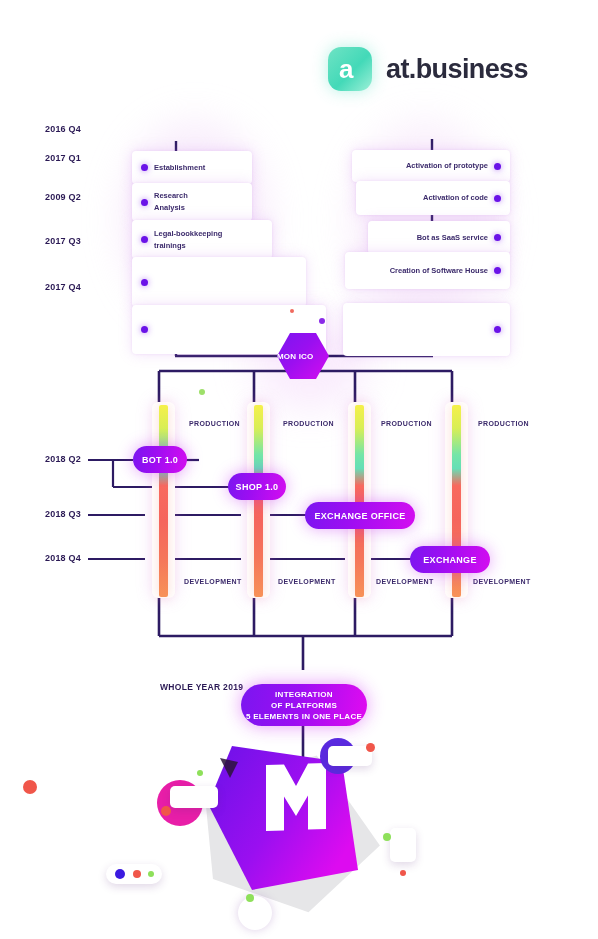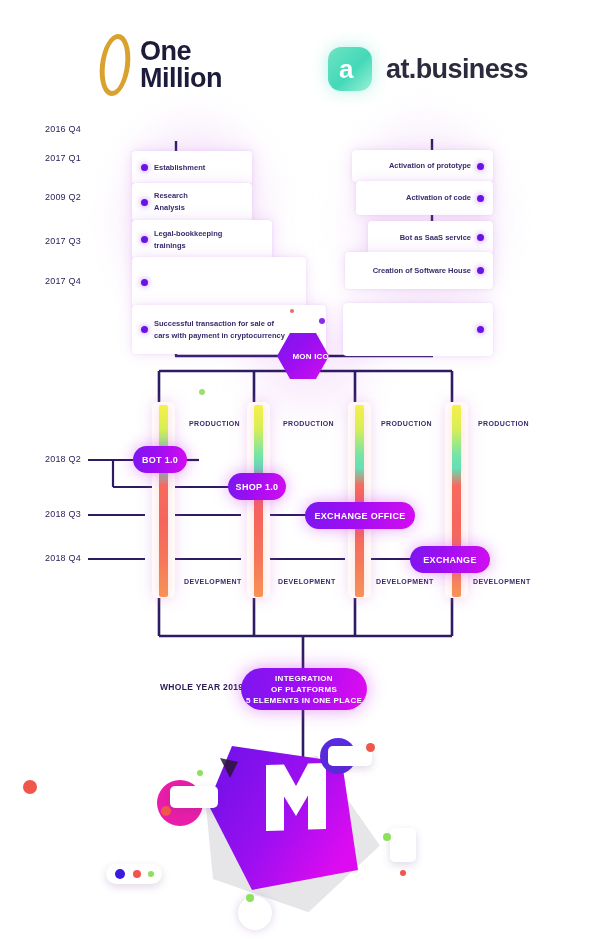--- a/index.html
+++ b/index.html
@@ -31,36 +31,36 @@
 
   
   #lines{position:absolute;left:0;top:0;width:598px;height:939px;}
 
   
   .card{position:absolute;background:#fff;border-radius:4px;
         box-shadow:0 0 14px rgba(198,120,230,.22), 0 0 3px rgba(198,120,230,.18);
         font-size:7.5px;line-height:12px;color:#3b2a6b;font-weight:bold;
         display:flex;align-items:center;margin-top:31px;}
   .card.left{padding:6px 10px 6px 22px;}
-  .card.right{padding:6px 22px 6px 1px;justify-content:flex-end;text-align:right;}
+  .card.right{padding:6px 22px 6px 18px;justify-content:flex-end;text-align:right;}
   .card .dot{position:absolute;width:7px;height:7px;border-radius:50%;
         background:#6a12e8;box-shadow:0 0 6px rgba(130,40,235,.6);}
   .card.left .dot{left:9px;}
   .card.right .dot{right:9px;}
   .card .txt{white-space:pre-line;}
 
   
-  .qlabel{position:absolute;font-size:9px;font-weight:normal;color:#2b1a55;
+  .qlabel{position:absolute;font-size:9px;font-weight:bold;color:#2b1a55;
           letter-spacing:.2px;white-space:nowrap;}
 
   
   #mon-ico{position:absolute;left:277px;top:333px;width:52px;height:46px;
       background:linear-gradient(135deg,#7b16f0 0%,#9a0ff0 45%,#d40df0 100%);
       clip-path:polygon(25% 0%,75% 0%,100% 50%,75% 100%,25% 100%,0% 50%);
-      display:flex;align-items:center;justify-content:flex-end;
+      display:flex;align-items:center;justify-content:flex-start;
       box-shadow:0 0 18px rgba(190,30,240,.45);}
   #mon-ico span{color:#fff;font-size:8px;font-weight:bold;letter-spacing:.2px;}
 
   
   .pbar{position:absolute;width:9px;border-radius:2px;
      background:linear-gradient(180deg,#f5f04a 0%,#d9ee55 12%,#74e5a8 26%,#65dfb6 33%,
                 #f86a5e 42%,#f5655c 60%,#f5765a 80%,#f79258 100%);
      box-shadow:0 0 12px rgba(245,120,90,.28);}
   .pbar-glow{position:absolute;width:23px;border-radius:6px;background:#fff;
      box-shadow:0 0 16px rgba(212,120,230,.25);}
@@ -68,21 +68,21 @@
   
   .pill{position:absolute;height:27px;border-radius:14px;
       background:linear-gradient(100deg,#7b16f0 0%,#9c0ef2 40%,#d40df0 100%);
       display:flex;align-items:center;justify-content:center;
       color:#fff;font-size:9px;font-weight:bold;letter-spacing:.3px;
       box-shadow:0 0 16px rgba(190,30,240,.4);white-space:nowrap;}
 
   .phase{position:absolute;font-size:7px;font-weight:bold;color:#3b2a6b;letter-spacing:.4px;}
 
   
-  #integration{position:absolute;left:241px;top:668px;width:126px;height:42px;
+  #integration{position:absolute;left:241px;top:684px;width:126px;height:42px;
       border-radius:21px;
       background:linear-gradient(100deg,#7b16f0 0%,#9c0ef2 45%,#e10bf0 100%);
       display:flex;align-items:center;justify-content:center;text-align:center;
       color:#fff;font-size:8px;font-weight:bold;line-height:11px;letter-spacing:.3px;
       box-shadow:0 0 18px rgba(200,30,240,.45);}
   #whole-year{position:absolute;left:160px;top:682px;font-size:8.5px;font-weight:bold;
       color:#2b1a55;letter-spacing:.3px;}
 
   
   #illus{position:absolute;left:60px;top:718px;width:480px;height:200px;}
@@ -93,27 +93,20 @@
 </head>
 <body>
 
 <div class="stage">
 
   <div class="glow" style="left:120px;top:120px;width:150px;height:200px;background:rgba(236,200,245,.30)"></div>
   <div class="glow" style="left:350px;top:120px;width:150px;height:200px;background:rgba(236,200,245,.28)"></div>
   <div class="glow" style="left:250px;top:320px;width:120px;height:90px;background:rgba(238,196,248,.30)"></div>
 
   <div id="logo-row">
-    <div id="onemillion">
-      <div id="om-mark"></div>
-      <div id="om-text">
-        <div>One</div>
-        <div>Million</div>
-      </div>
-    </div>
     <div id="atsystems">
       <div id="at-mark">
         <div id="at-glyph">a</div>
       </div>
       <div id="at-text">at.business</div>
     </div>
   </div>
 
   <svg id="lines" viewBox="0 0 598 939">
     <g stroke="#2d1b63" fill="none">
@@ -165,21 +158,21 @@
       <line x1="303" y1="636" x2="303" y2="670" stroke-width="2.6"></line>
 
       <line x1="303" y1="710" x2="303" y2="775" stroke-width="2.6"></line>
     </g>
   </svg>
 
   <div class="qlabel" style="left:45px;top:124px">2016 Q4</div>
   <div class="qlabel" style="left:45px;top:153px">2017 Q1</div>
   <div class="qlabel" style="left:45px;top:192px">2009 Q2</div>
   <div class="qlabel" style="left:45px;top:236px">2017 Q3</div>
-  <div class="qlabel" style="left:45px;top:276px">2017 Q4</div>
+  <div class="qlabel" style="left:45px;top:282px">2017 Q4</div>
 
   <div class="card left" style="left:132px;top:120px;width:88px;height:21px">
     <span class="dot"></span>
     <span class="txt">Establishment</span>
   </div>
 
   <div class="card left" style="left:132px;top:152px;width:88px;height:26px">
     <span class="dot"></span>
     <span class="txt">Research
 Analysis</span>
@@ -190,22 +183,20 @@
     <span class="txt">Legal-bookkeeping
 trainings</span>
   </div>
 
   <div class="card left" style="left:132px;top:226px;width:142px;height:38px">
     <span class="dot"></span>
   </div>
 
   <div class="card left" style="left:132px;top:274px;width:162px;height:37px">
     <span class="dot"></span>
-    <span class="txt">Successful transaction for sale of
-cars with payment in cryptocurrency</span>
   </div>
 
   <div class="card right" style="left:352px;top:119px;width:118px;height:20px">
     <span class="dot"></span>
     <span class="txt">Activation of prototype</span>
   </div>
 
   <div class="card right" style="left:356px;top:150px;width:114px;height:22px">
     <span class="dot"></span>
     <span class="txt">Activation of code</span>

